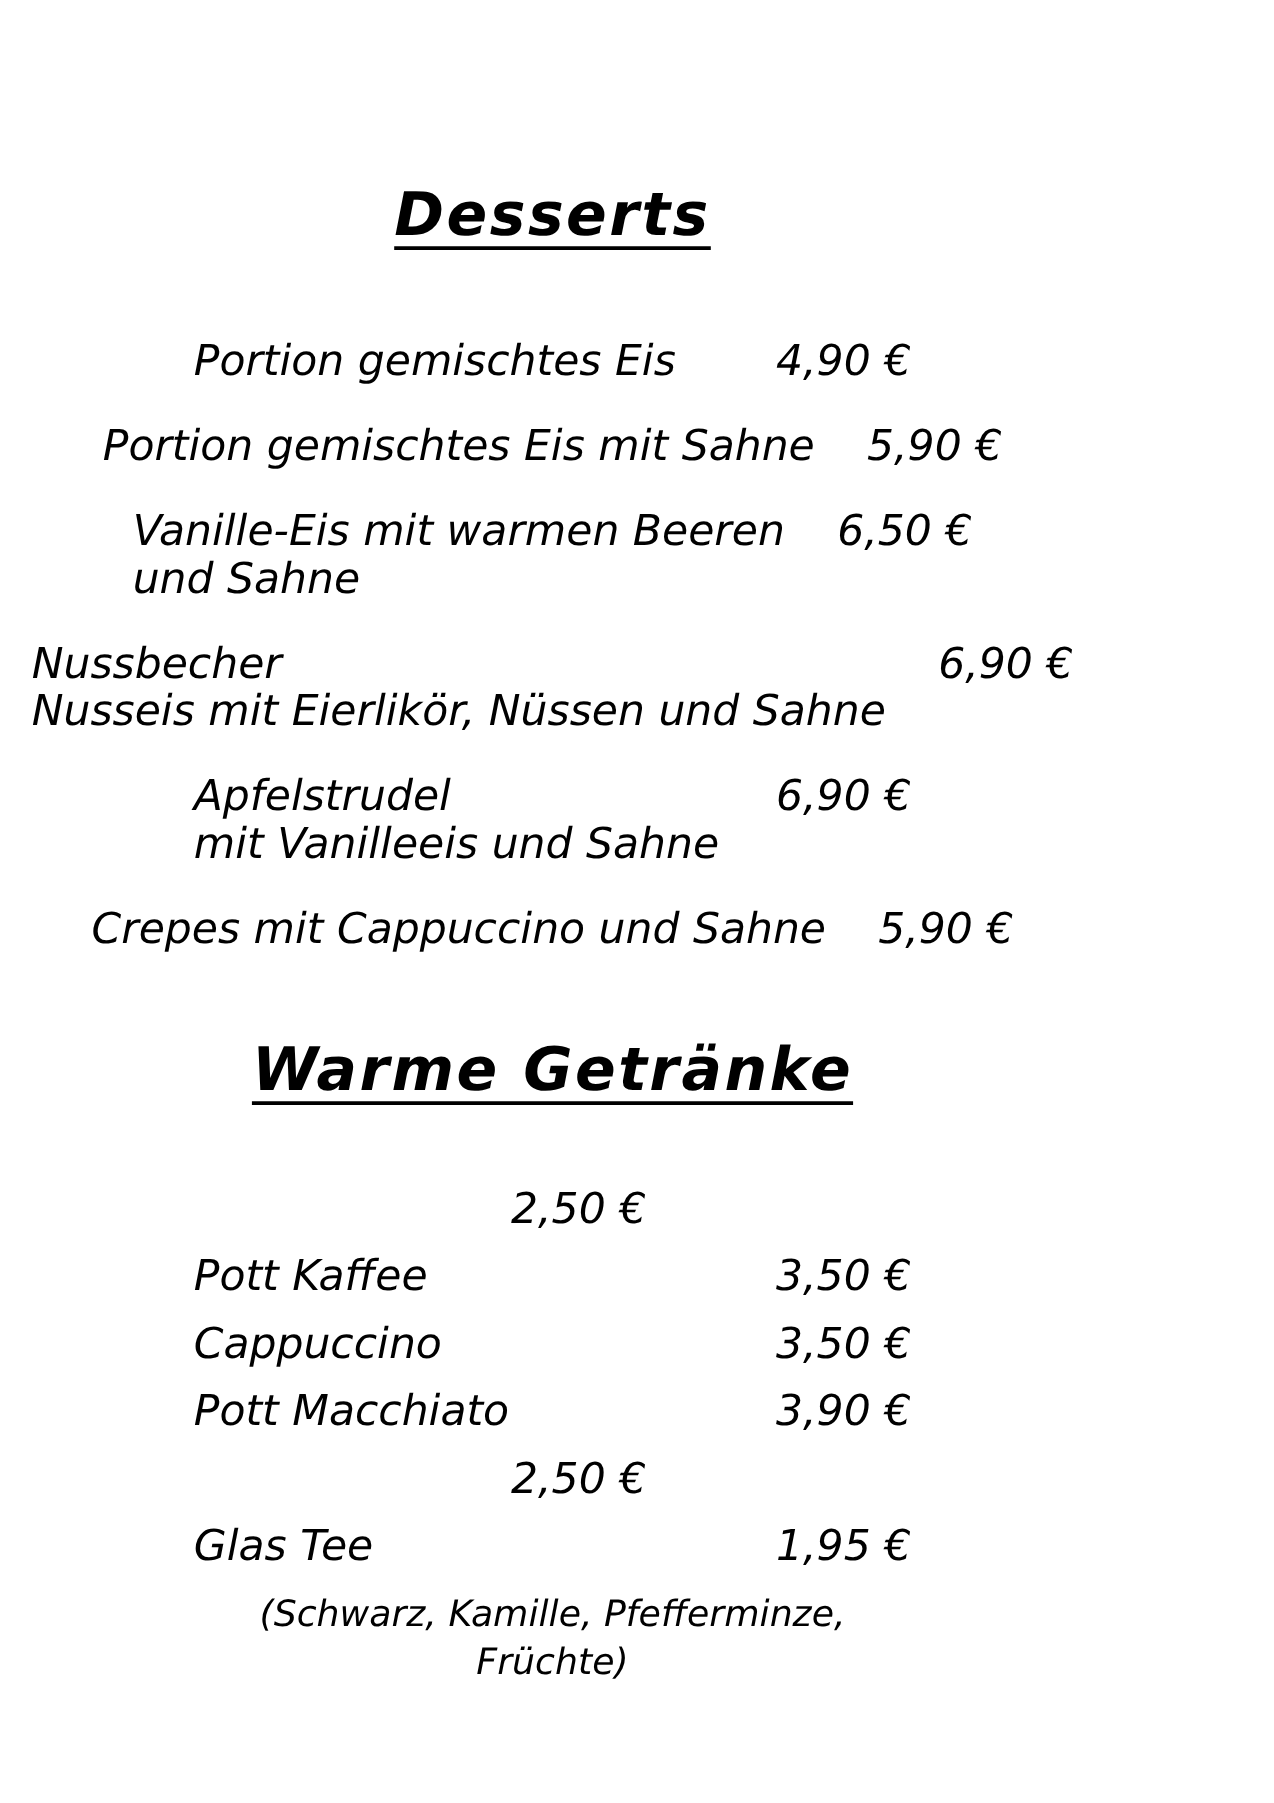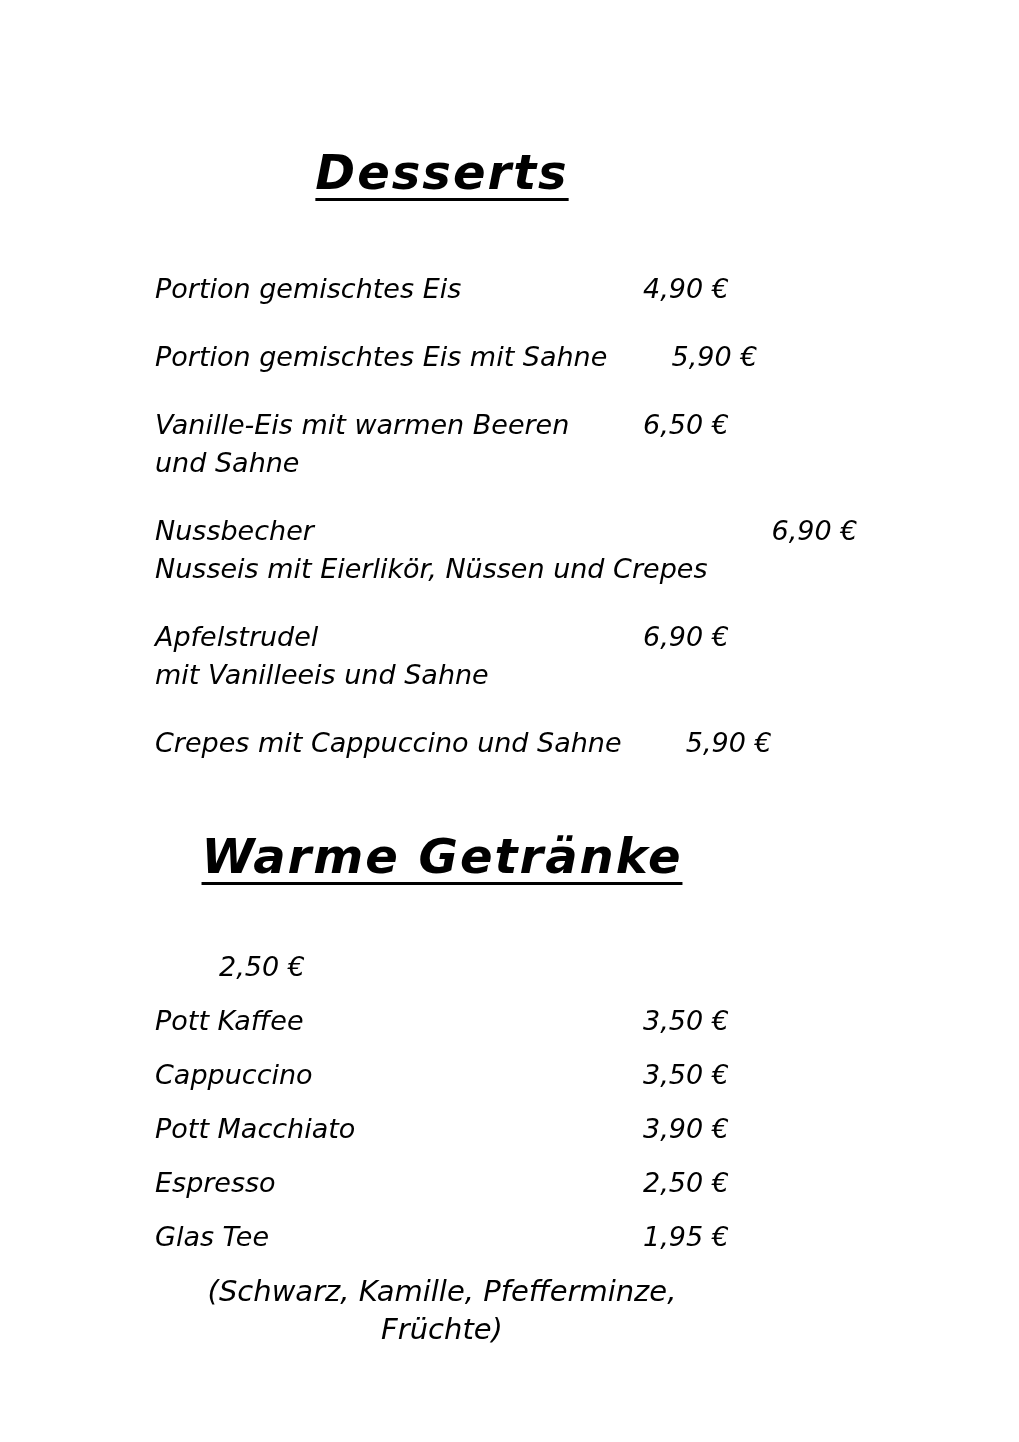--- a/index.html
+++ b/index.html
@@ -30,22 +30,22 @@
     text-decoration: underline;
     text-decoration-thickness: 3px;
     text-underline-offset: 9px;
     margin: 0 0 66px 0;
   }
   .section-2 { margin-top: 62px; }
   .section-2 .section-title { margin-bottom: 60px; }
   .menu-row {
     display: flex;
     align-items: flex-start;
-    justify-content: flex-start;
-    font-size: 27px;
+    justify-content: center;
+    font-size: 34px;
     line-height: 38px;
     margin-bottom: 30px;
   }
   .drinks .menu-row { margin-bottom: 16px; }
   .item-text { flex: 1 1 auto; }
   .item-name { white-space: pre; }
   .item-desc { white-space: pre; }
   .item-desc:empty { display: none; }
   .item-price {
     flex: 0 0 auto;
@@ -89,21 +89,21 @@
       <div class="item-text">
         <div class="item-name">Vanille-Eis mit warmen Beeren</div>
         <div class="item-desc">und Sahne</div>
       </div>
       <div class="item-price">6,50 €</div>
     </div>
 
     <div class="menu-row">
       <div class="item-text">
         <div class="item-name">Nussbecher</div>
-        <div class="item-desc">Nusseis mit Eierlikör, Nüssen und Crepes</div>
+        <div class="item-desc">Nusseis mit Eierlikör, Nüssen und Sahne</div>
       </div>
       <div class="item-price">6,90 €</div>
     </div>
 
     <div class="menu-row">
       <div class="item-text">
         <div class="item-name">Apfelstrudel</div>
         <div class="item-desc">mit Vanilleeis und Sahne</div>
       </div>
       <div class="item-price">6,90 €</div>
@@ -140,23 +140,20 @@
     </div>
 
     <div class="menu-row">
       <div class="item-text">
         <div class="item-name">Pott Macchiato</div>
       </div>
       <div class="item-price">3,90 €</div>
     </div>
 
     <div class="menu-row">
-      <div class="item-text">
-        <div class="item-name">Espresso</div>
-      </div>
       <div class="item-price">2,50 €</div>
     </div>
 
     <div class="menu-row">
       <div class="item-text">
         <div class="item-name">Glas Tee</div>
       </div>
       <div class="item-price">1,95 €</div>
     </div>
 

